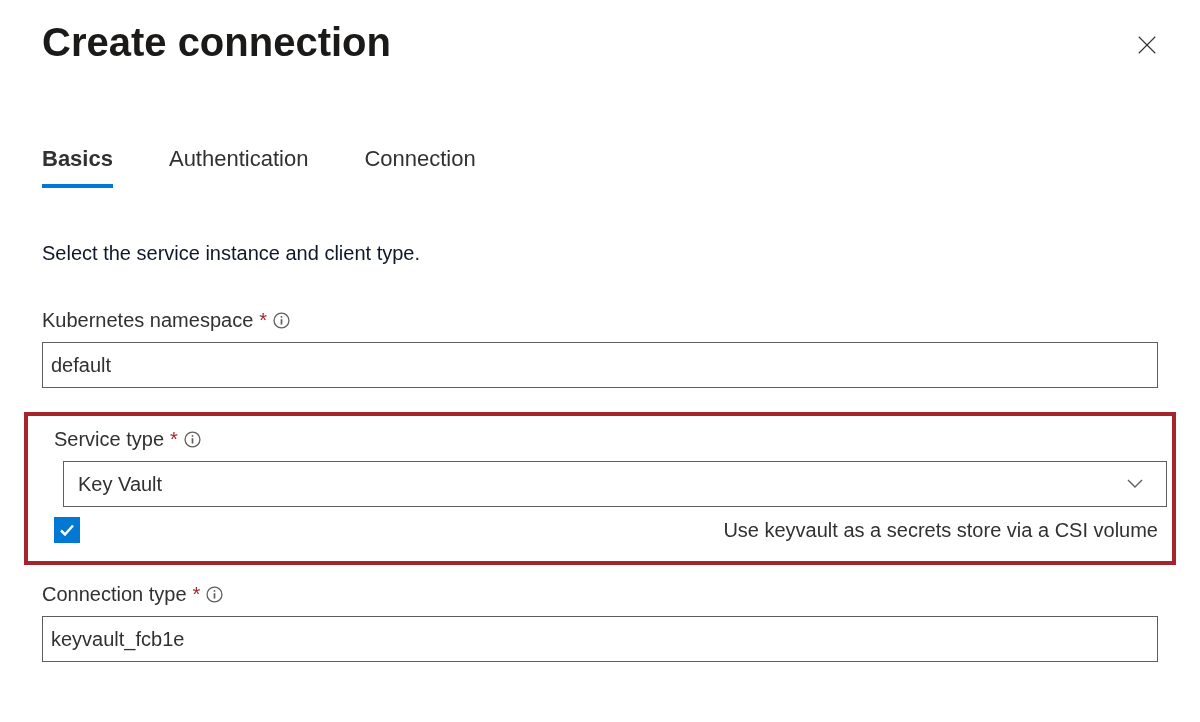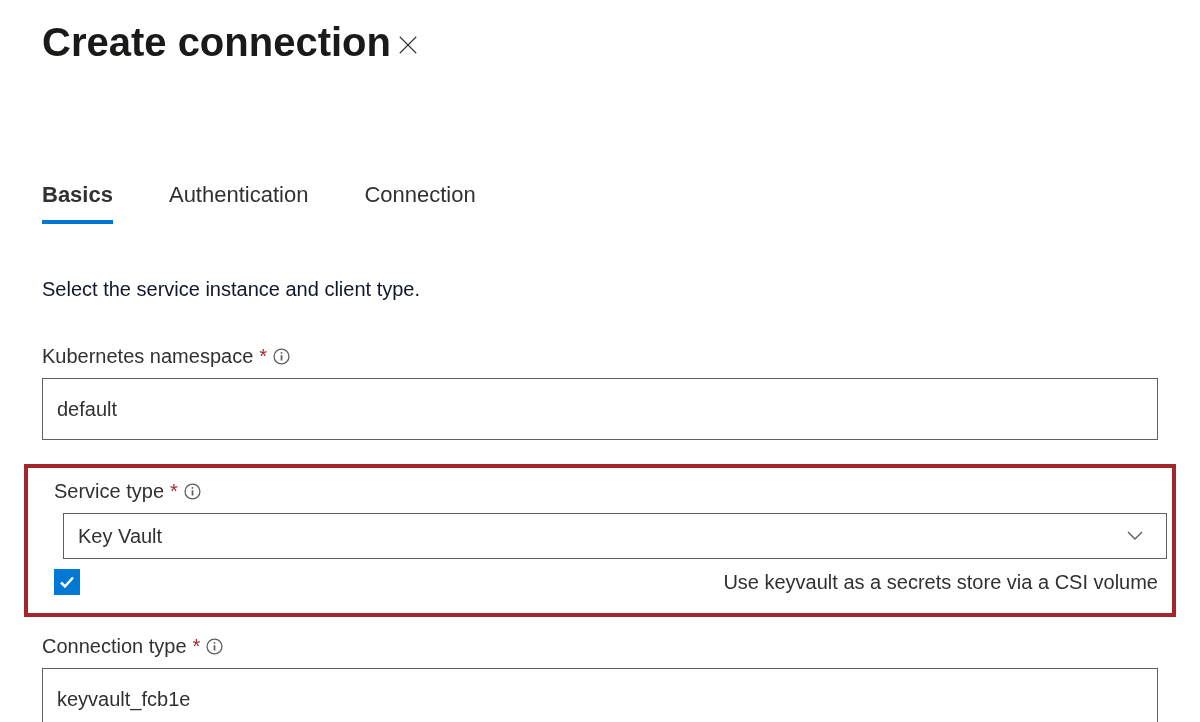--- a/index.html
+++ b/index.html
@@ -14,20 +14,21 @@
       padding: 0;
       width: 1200px;
       height: 722px;
       overflow: hidden;
     }
     .pane {
       padding: 20px 42px 0 42px;
     }
     .header-row {
       display: flex;
+      justify-content: space-between;
       align-items: flex-start;
       margin-bottom: 80px;
     }
     .page-title {
       font-size: 40px;
       font-weight: 600;
       color: #1b1a19;
     }
     .close-icon {
       cursor: pointer;
@@ -46,21 +47,20 @@
       gap: 56px;
       border-bottom: none;
       margin-bottom: 54px;
     }
     .tab {
       font-size: 22px;
       padding-bottom: 12px;
       cursor: pointer;
       color: #323130;
       font-weight: 400;
-      margin-top: 36px;
     }
     .tab.active {
       font-weight: 600;
       border-bottom: 4px solid #0078d4;
     }
     .description {
       font-size: 20px;
       margin-bottom: 44px;
       color: #0f172a;
     }
@@ -86,22 +86,22 @@
       align-items: center;
       justify-content: center;
       cursor: pointer;
     }
     .info-icon svg {
       width: 17px;
       height: 17px;
     }
     .text-input {
       width: 100%;
-      height: 62px;
-      padding: 0 14px;
+      height: 46px;
+      padding: 0 8px;
       font-size: 20px;
       border: 1px solid #605e5c;
       background: #fff;
       color: #323130;
       font-family: inherit;
     }
     .select-wrapper {
       position: relative;
       width: 100%;
     }

